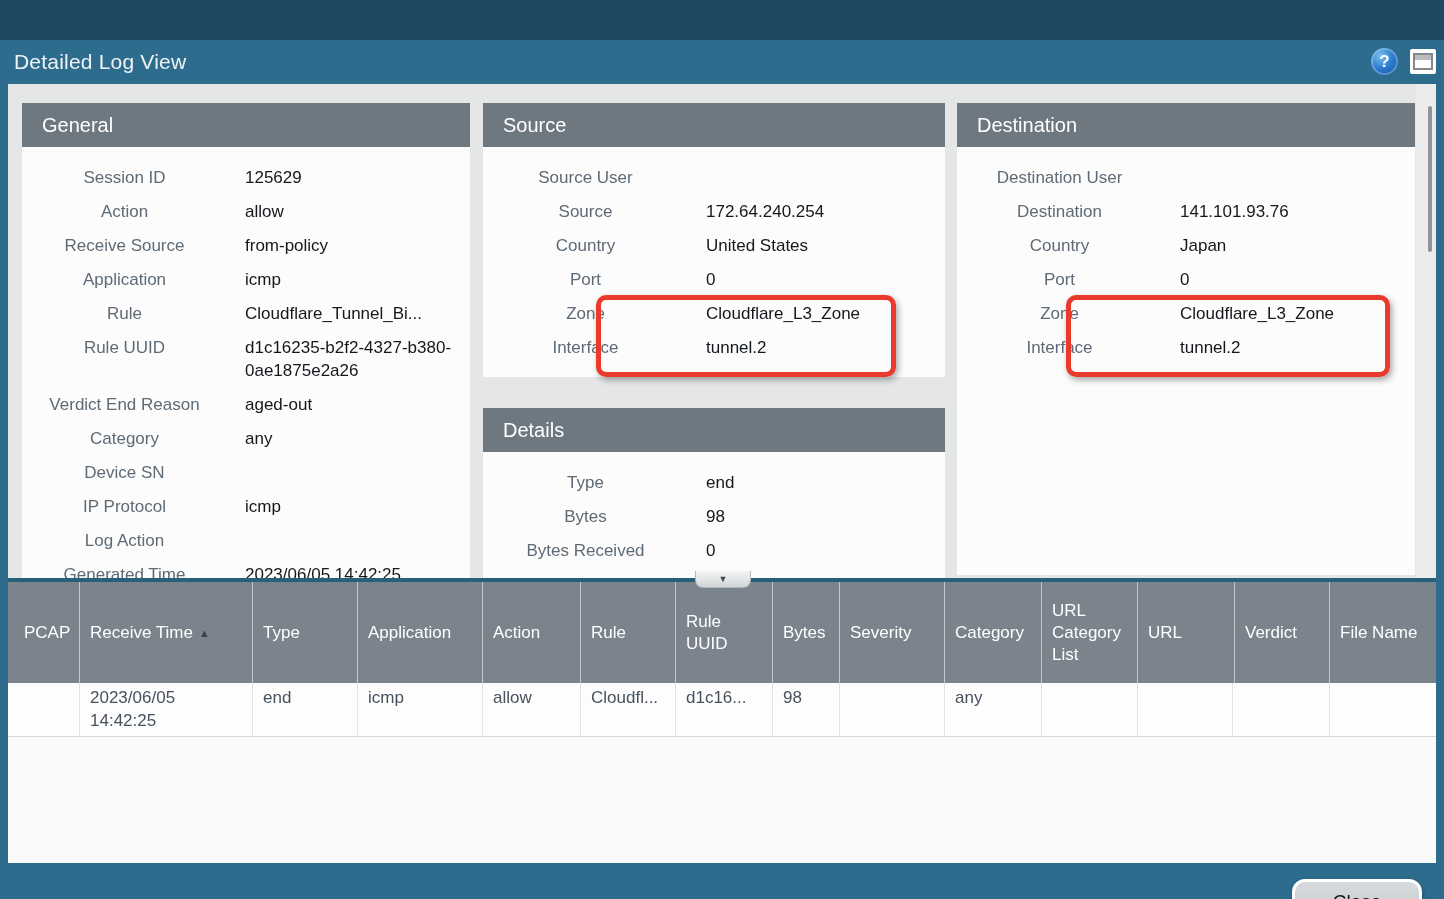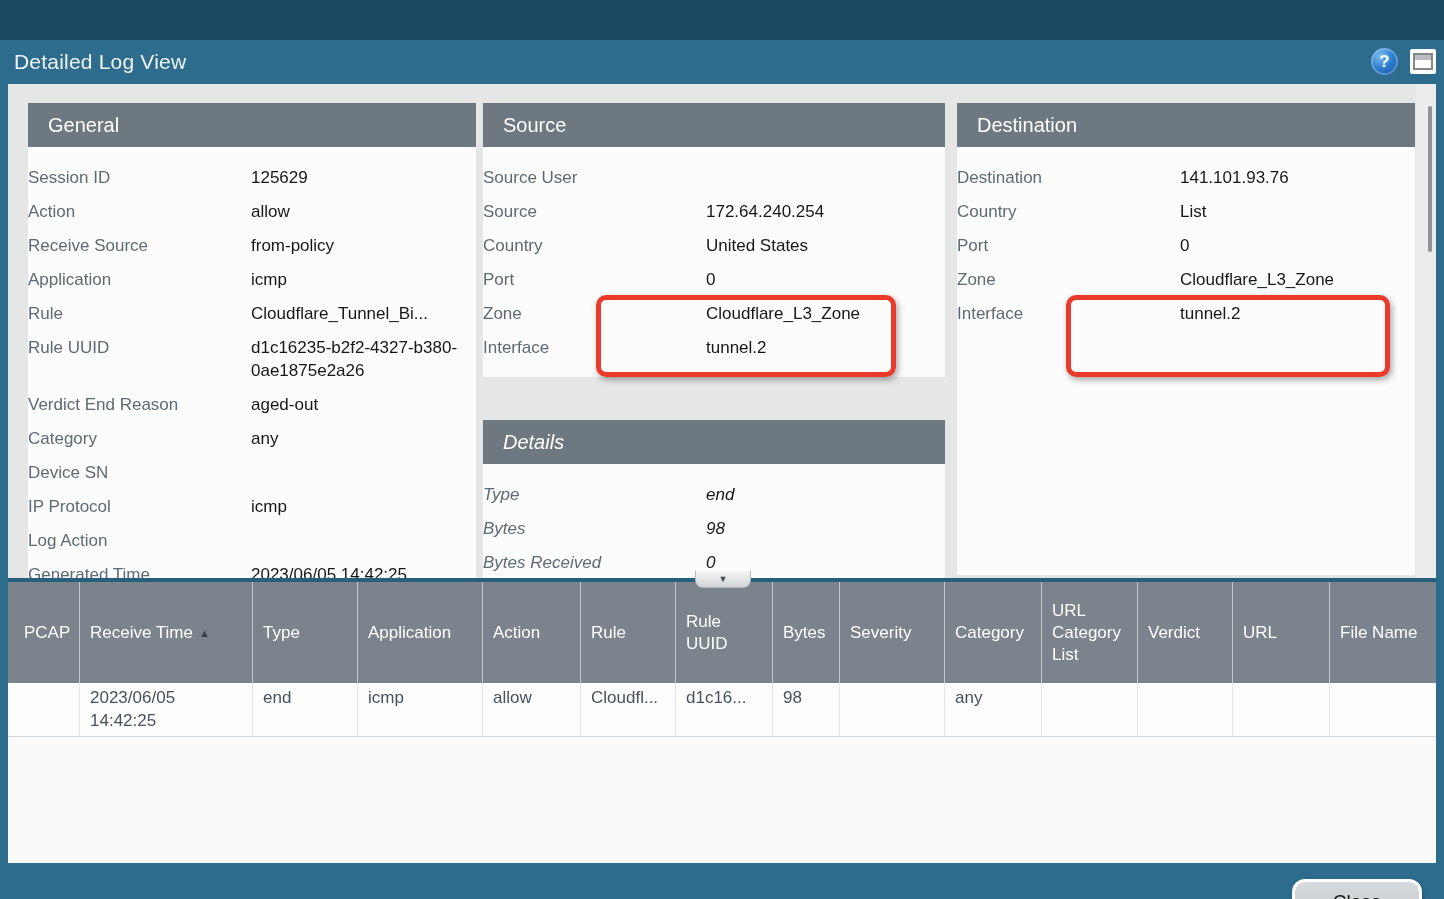--- a/index.html
+++ b/index.html
@@ -16,25 +16,25 @@
   .window-icon{position:absolute;top:9px;right:8px;width:26px;height:25px;background:#fff;border-radius:2px;
                display:flex;align-items:center;justify-content:center;cursor:pointer;}
   .win-glyph{width:16px;height:13px;border:2px solid #84898d;background:linear-gradient(#b9bdc0 5px,#ffffff 5px);}
 
   
   .content{position:absolute;left:8px;top:44px;width:1428px;height:494px;background:#e5e6e6;overflow:hidden;}
   .panel{position:absolute;background:#fcfcfc;}
   .panel-header{height:44px;background:#6e7880;color:#fff;font-size:20px;line-height:44px;padding-left:20px;}
   .panel-body{padding-top:14px;position:relative;}
   .prow{display:flex;padding:5px 0 6px;line-height:23px;font-size:17px;}
-  .plabel{width:205px;text-align:left;color:#5e6a75;flex:none;}
+  .plabel{width:205px;text-align:center;color:#5e6a75;flex:none;}
   .pvalue{margin-left:18px;color:#14181c;flex:1;padding-right:16px;word-break:break-word;}
-  .panel--general{left:20px;top:19px;width:448px;height:640px;}
+  .panel--general{left:14px;top:19px;width:448px;height:640px;}
   .panel--source{left:475px;top:19px;width:462px;height:274px;}
-  .panel--details{left:475px;top:336px;width:462px;height:230px;font-style:italic;}
+  .panel--details{left:475px;top:324px;width:462px;height:230px;}
   .panel--destination{left:949px;top:19px;width:458px;height:472px;}
 
   .hl-box{position:absolute;border:5px solid #e93a2c;border-radius:10px;
           box-shadow:2px 3px 6px rgba(60,60,60,.45);pointer-events:none;}
   .hl-box--source{left:113px;top:192px;width:290px;height:72px;}
   .hl-box--destination{left:109px;top:192px;width:314px;height:72px;}
 
   .scroll-gutter{position:absolute;right:0;top:0;width:20px;height:100%;background:#ececec;}
   .scroll-thumb{position:absolute;left:12px;top:22px;width:4px;height:146px;background:#8f9498;border-radius:2px;cursor:pointer;}
 
@@ -182,26 +182,30 @@
             <div class="plabel">Bytes Received</div>
             <div class="pvalue">0</div>
           </div>
       </div>
     </div>
 
     <div class="panel panel--destination">
       <div class="panel-header">Destination</div>
       <div class="panel-body">
         <div class="prow">
+            <div class="plabel">Destination User</div>
+            <div class="pvalue"></div>
+          </div>
+        <div class="prow">
             <div class="plabel">Destination</div>
             <div class="pvalue">141.101.93.76</div>
           </div>
         <div class="prow">
             <div class="plabel">Country</div>
-            <div class="pvalue">List</div>
+            <div class="pvalue">Japan</div>
           </div>
         <div class="prow">
             <div class="plabel">Port</div>
             <div class="pvalue">0</div>
           </div>
         <div class="prow">
             <div class="plabel">Zone</div>
             <div class="pvalue">Cloudflare_L3_Zone</div>
           </div>
         <div class="prow">
@@ -230,22 +234,22 @@
       </div>
       <div class="gh w2">Type</div>
       <div class="gh w3">Application</div>
       <div class="gh w4">Action</div>
       <div class="gh w5">Rule</div>
       <div class="gh w6">Rule UUID</div>
       <div class="gh w7">Bytes</div>
       <div class="gh w8">Severity</div>
       <div class="gh w9">Category</div>
       <div class="gh w10">URL Category List</div>
+      <div class="gh w12">URL</div>
       <div class="gh w11">Verdict</div>
-      <div class="gh w12">URL</div>
       <div class="gh w13">File Name</div>
     </div>
     <div class="grid-row">
       <div class="gc w0"></div>
       <div class="gc w1">2023/06/05 14:42:25</div>
       <div class="gc w2">end</div>
       <div class="gc w3">icmp</div>
       <div class="gc w4">allow</div>
       <div class="gc w5">Cloudfl...</div>
       <div class="gc w6">d1c16...</div>

